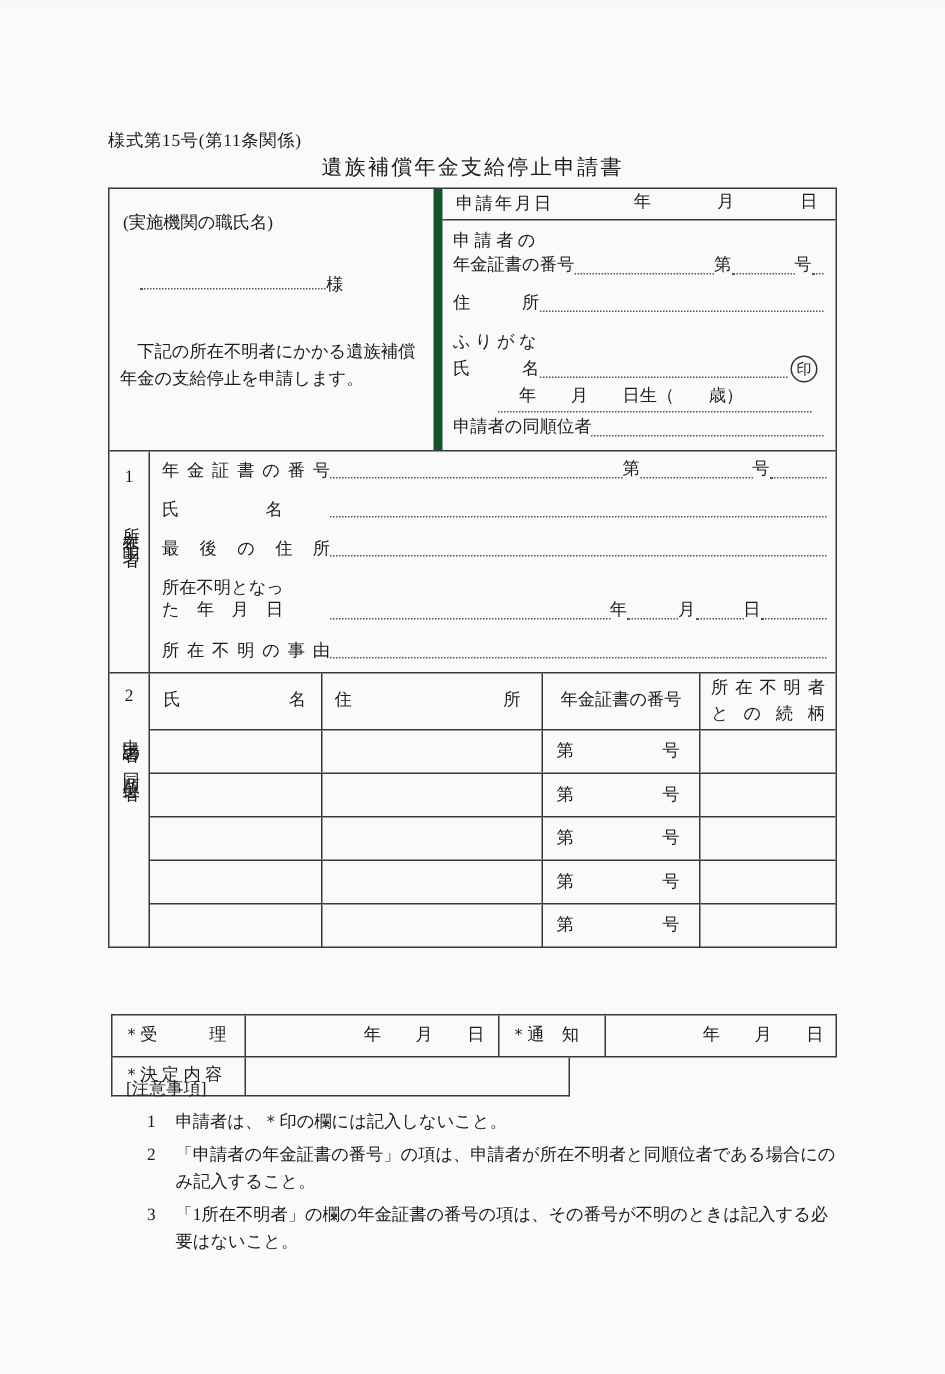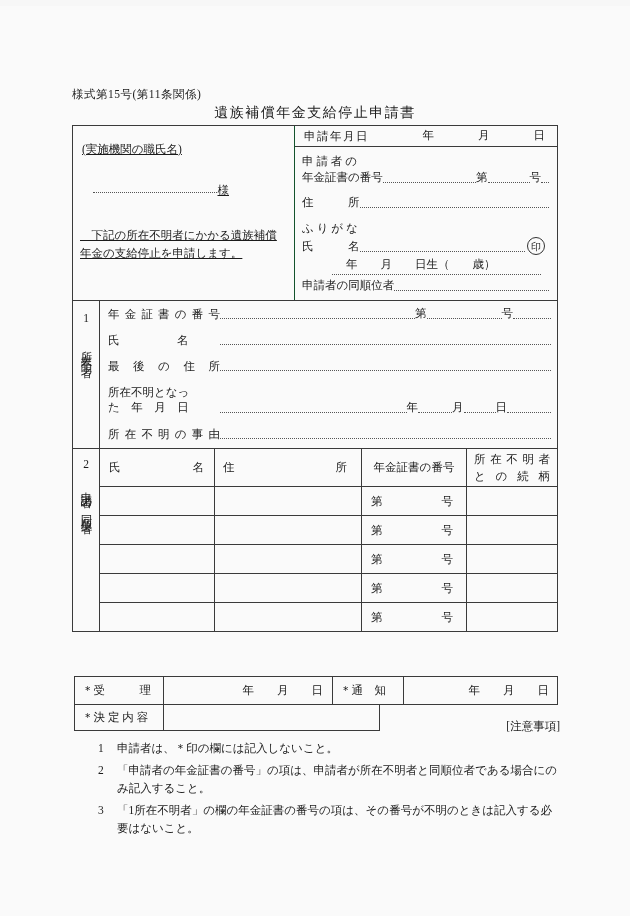--- a/index.html
+++ b/index.html
@@ -19,21 +19,21 @@
                 border:1px solid #3a3a3a; }
   .leader { flex:1 1 auto; border-bottom:1.5px dotted #555; margin-bottom:3px; height:1px; }
   .lw8{flex:0 0 8px}.lw38{flex:0 0 38px}.lw42{flex:0 0 42px}
   .lw34{flex:0 0 34px}.lw32{flex:0 0 32px}.lw44{flex:0 0 44px}.lw75{flex:0 0 75px}
   .tok { flex:0 0 auto; margin-bottom:1px; }
   .lineflex { display:flex; align-items:flex-end; }
   .just { text-align:justify; text-align-last:justify; }
 
   
   .top-section { display:flex; height:175px; border-bottom:1px solid #3a3a3a; }
-  .agency-cell { width:222px; border-right:1px solid #14532d; position:relative;text-decoration:underline; }
+  .agency-cell { width:222px; border-right:6px solid #14532d; position:relative; }
   .agency-label { margin:16px 0 0 9px; }
   .sama-line { display:flex; align-items:flex-end; margin:26px 0 0 20px; width:136px; }
   .sama { flex:0 0 auto; margin:0 0 -2px 1px; }
   .statement { margin:30px 8px 0 7px; width:204px; line-height:1.6; }
   .applicant-cell { flex:1; display:flex; flex-direction:column; }
   .date-row { height:30px; border-bottom:1px solid #3a3a3a; display:flex; align-items:center;
               padding:0 12px 0 9px; }
   .date-row .lbl { letter-spacing:1.5px; }
   .spacer { flex:1; }
   .gap44 { width:44px; }
@@ -89,21 +89,21 @@
   .f-receipt { flex:0 0 89px; border-right:1px solid #3a3a3a; padding-left:7px; }
   .f-rdate   { flex:0 0 169px; border-right:1px solid #3a3a3a; justify-content:flex-end;
                padding-right:9px; }
   .f-notice  { flex:0 0 71px; border-right:1px solid #3a3a3a; padding-left:7px; }
   .f-ndate   { flex:1; justify-content:flex-end; padding-right:8px; }
   .f-decision{ flex:0 0 89px; border-right:1px solid #3a3a3a; padding-left:7px; }
   .f-dvalue  { flex:1; justify-content:center; padding-left:52px; }
 
   
   .notes { position:absolute; left:84px; top:713px; width:476px; }
-  .notes-heading { margin-bottom:5px;text-align:right; }
+  .notes-heading { margin-bottom:5px; }
   .note-item { display:flex; margin-left:14px; margin-bottom:3px; line-height:1.62; }
   .note-num { flex:0 0 19px; }
   .note-text { flex:1; }
 </style>
 </head>
 <body>
 
 <div class="page">
 
   <div class="form-no">様式第15号(第11条関係)</div>

